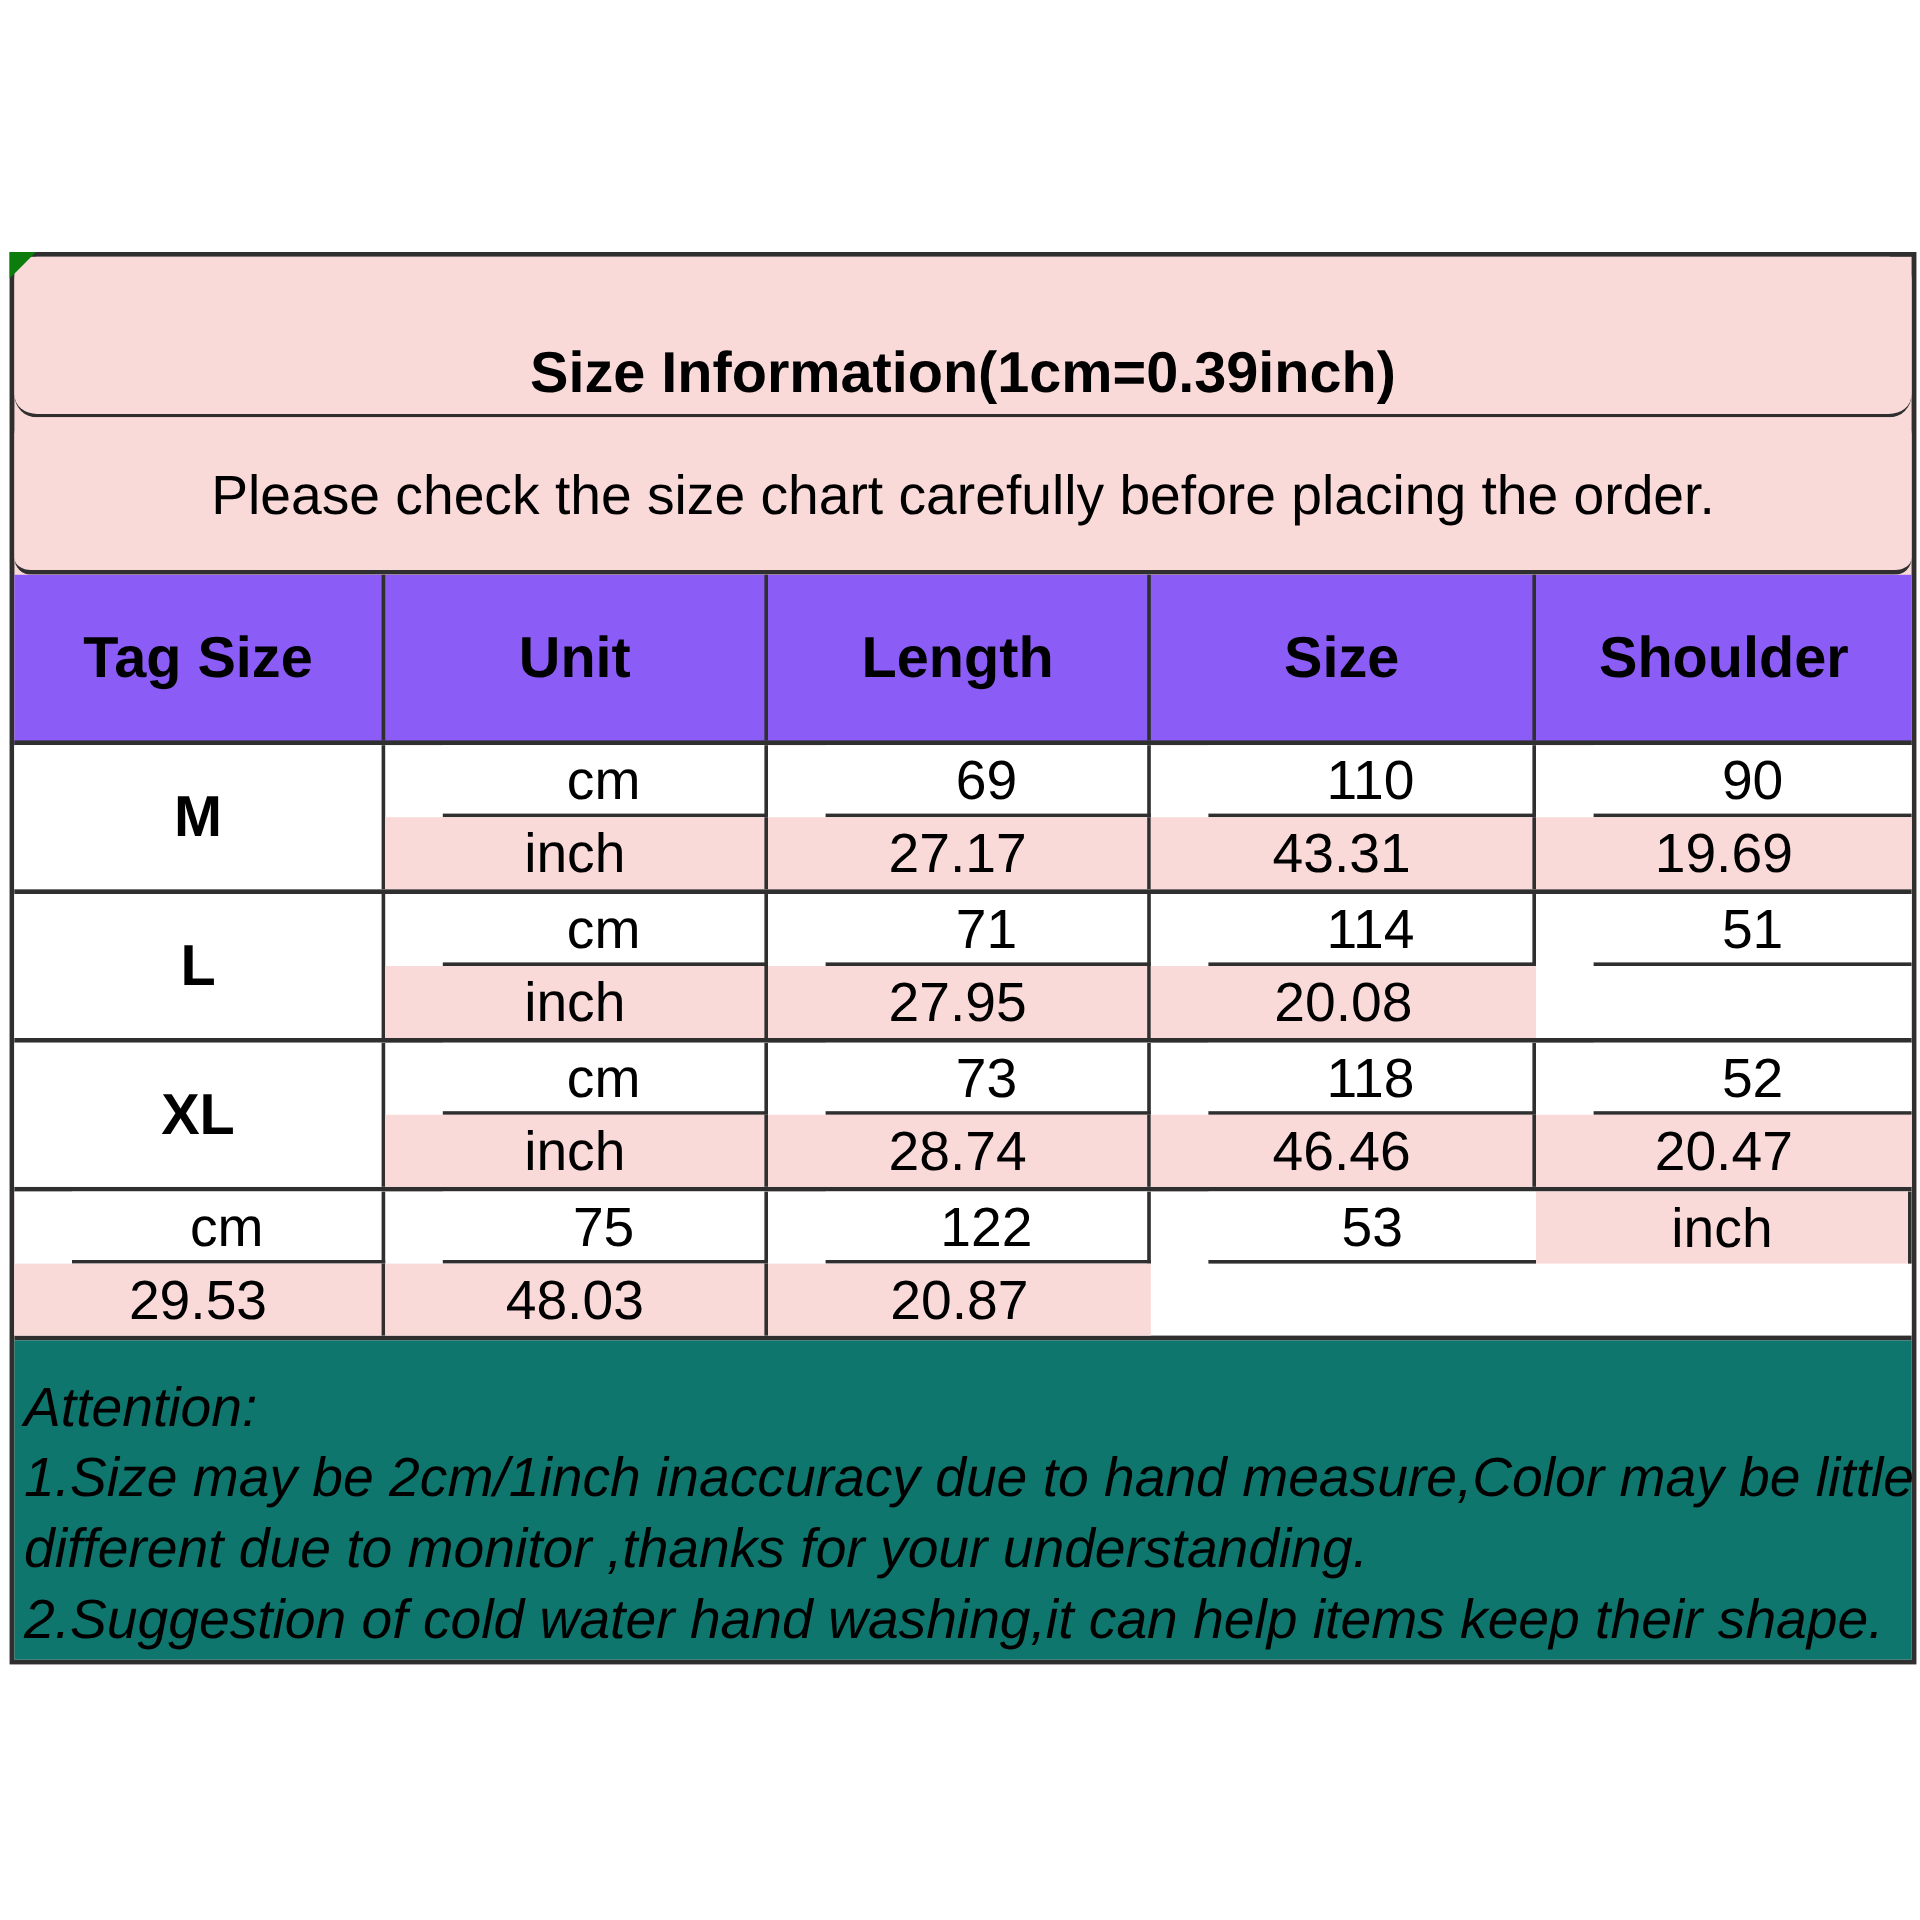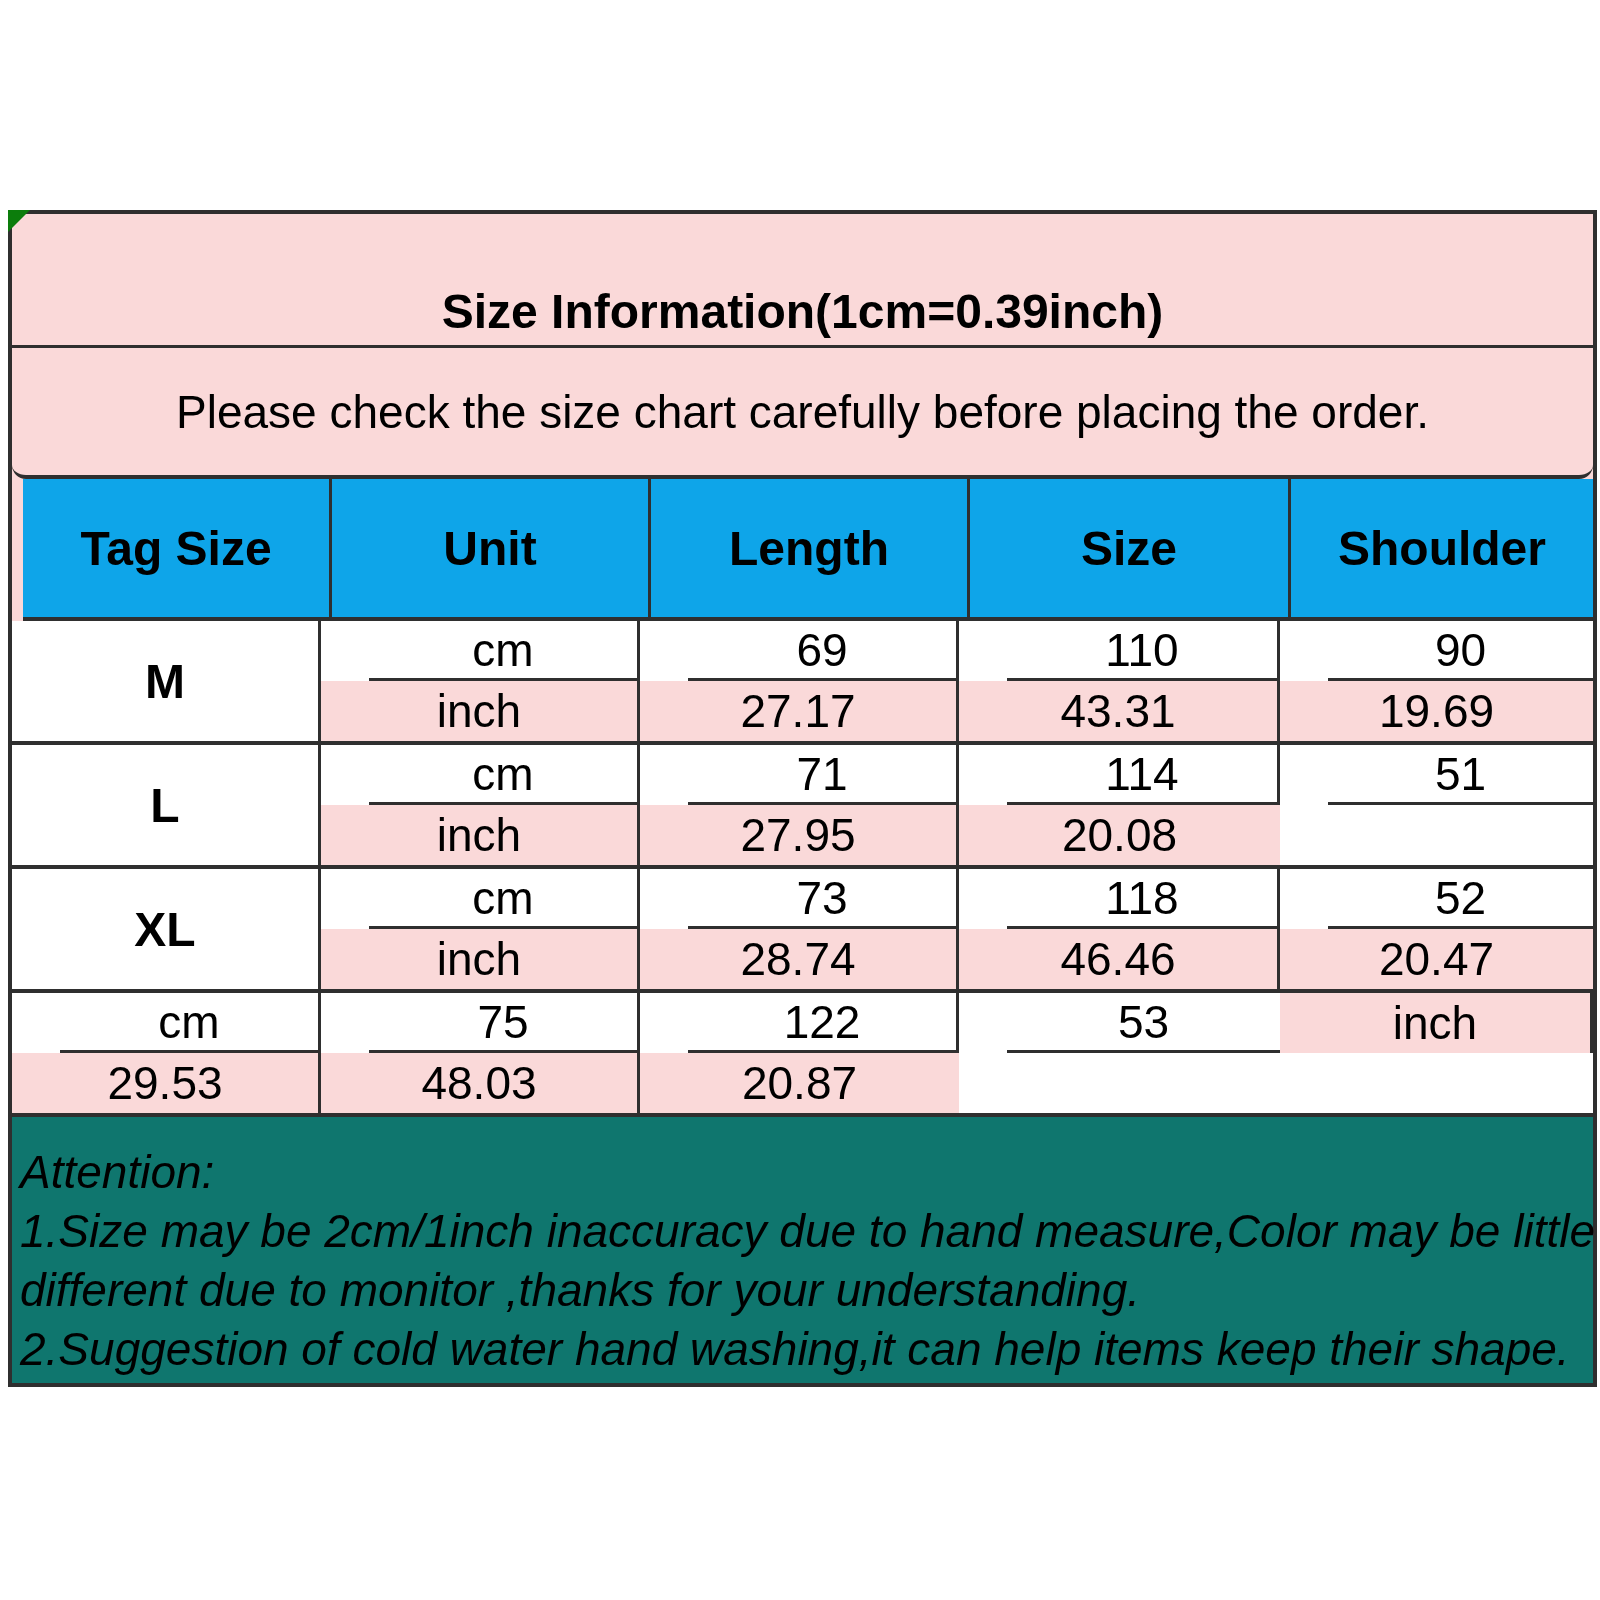--- a/index.html
+++ b/index.html
@@ -40,20 +40,21 @@
   }
   .title-row {
     height: 134px;
     box-sizing: border-box;
     border-bottom: 3px solid #2f2f2f;
     display: flex;
     justify-content: center;
     align-items: flex-end;
     padding-bottom: 6px;
     background: #fad9d9;
+    border-radius: 19px;
   }
   .title-row .title-text {
     font-size: 48px;
     font-weight: bold;
     letter-spacing: 0px;
   }
   .subtitle-row {
     height: 131px;
     box-sizing: border-box;
     border-bottom: 4px solid #2f2f2f;
@@ -67,22 +68,21 @@
     font-size: 46px;
   }
   .cols {
     display: grid;
     grid-template-columns: 309px 319px 319px 321px auto;
   }
   .header-row {
     height: 142px;
     box-sizing: border-box;
     border-bottom: 4px solid #2f2f2f;
-    background: #0ea5e9;
-    margin-left: 11px;
+    background: #8b5cf6;
   }
   .header-row .cell {
     font-weight: bold;
     font-size: 48px;
   }
   .cell {
     box-sizing: border-box;
     display: flex;
     align-items: center;
     justify-content: center;

